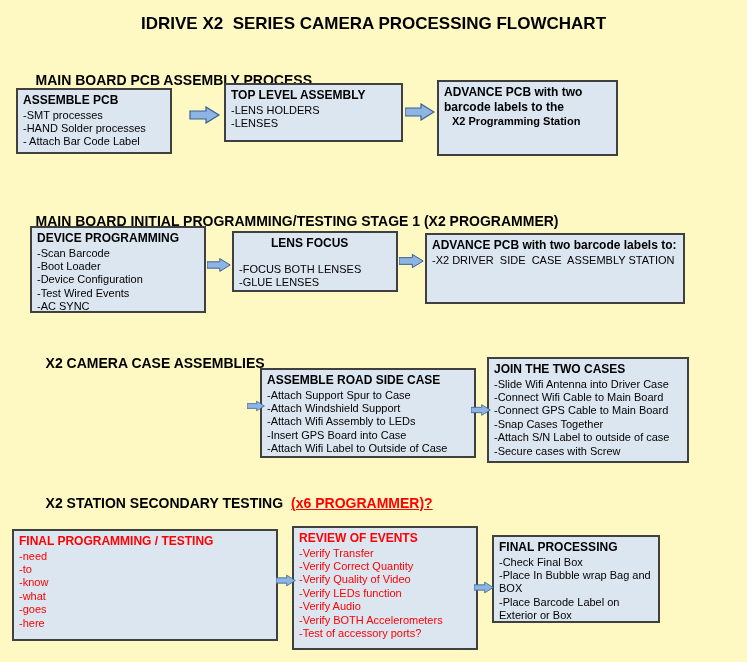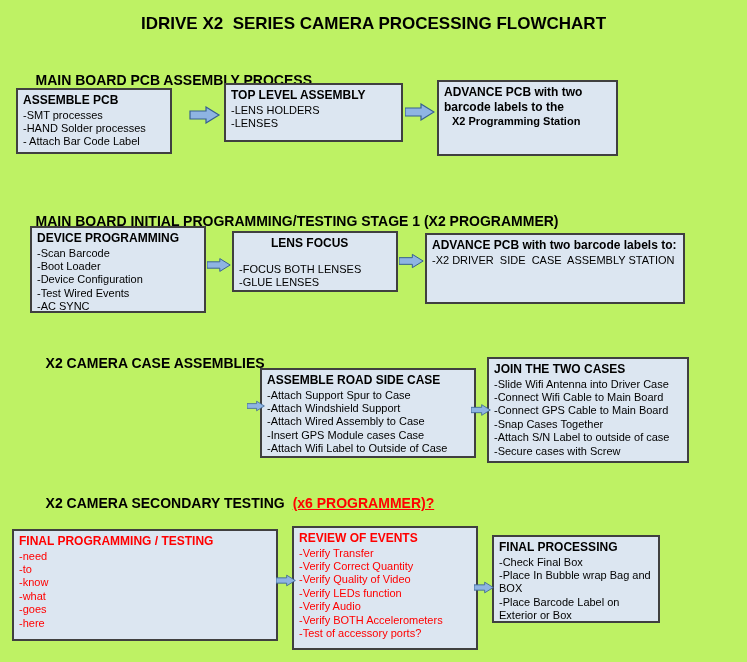--- a/index.html
+++ b/index.html
@@ -1,17 +1,17 @@
 <!DOCTYPE html>
 <html><head>
 <meta charset="utf-8">
 <style>
   html,body{margin:0;padding:0;background:#ffffff;}
   body{font-family:"Liberation Sans", sans-serif;color:#000;}
-  .page{position:relative;width:747px;height:662px;background:#bef264;overflow:hidden;}
+  .page{position:relative;width:747px;height:662px;background:#fef9c3;overflow:hidden;}
   .chart-title{position:absolute;top:14px;left:0;width:100%;text-align:center;
     font-size:17px;font-weight:bold;white-space:pre-wrap;}
   .section-heading{position:absolute;font-size:14px;font-weight:bold;white-space:pre;}
   .section-heading .suffix{color:#ff0000;margin-left:8px;text-decoration:underline;}
   .flow-box{position:absolute;background:#dce6f1;border:2px solid #404040;
     padding:3px 5px 2px 5px;box-sizing:border-box;font-size:11px;line-height:1.22;}
   .flow-box .box-title{font-size:12px;font-weight:bold;white-space:pre-wrap;margin:0 0 1px 0;}
   .flow-box ul{list-style:none;margin:0;padding:0;}
   .flow-box li{white-space:pre-wrap;}
   .gap-after-title .box-title{margin-bottom:12px;padding-left:32px;}
@@ -108,22 +108,22 @@
 
   <svg class="arrow" style="left:247px;top:399px;width:18px;height:14px;" viewBox="0 0 30 18">
     <polygon points="0,5 16,5 16,1 29,9 16,17 16,13 0,13"></polygon>
   </svg>
 
   <div class="flow-box" style="left:260px;top:368px;width:216px;height:90px;">
     <div class="box-title">ASSEMBLE ROAD SIDE CASE</div>
     <ul>
         <li>-Attach Support Spur to Case</li>
         <li>-Attach Windshield Support</li>
-        <li>-Attach Wired Assembly to Case</li>
-        <li>-Insert GPS Module cases Case</li>
+        <li>-Attach Wifi Assembly to LEDs</li>
+        <li>-Insert GPS Board into Case</li>
         <li>-Attach Wifi Label to Outside of Case</li>
       </ul>
   </div>
 
   <svg class="arrow" style="left:471px;top:403px;width:20px;height:14px;" viewBox="0 0 30 18">
     <polygon points="0,5 16,5 16,1 29,9 16,17 16,13 0,13"></polygon>
   </svg>
 
   <div class="flow-box" style="left:487px;top:357px;width:202px;height:106px;">
     <div class="box-title">JOIN THE TWO CASES</div>
@@ -131,21 +131,21 @@
         <li>-Slide Wifi Antenna into Driver Case</li>
         <li>-Connect Wifi Cable to Main Board</li>
         <li>-Connect GPS Cable to Main Board</li>
         <li>-Snap Cases Together</li>
         <li>-Attach S/N Label to outside of case</li>
         <li>-Secure cases with Screw</li>
       </ul>
   </div>
 
   <div class="section-heading" style="left:30px;top:479px;">
-    <span>X2 CAMERA SECONDARY TESTING</span><span class="suffix">(x6 PROGRAMMER)?</span>
+    <span>X2 STATION SECONDARY TESTING</span><span class="suffix">(x6 PROGRAMMER)?</span>
   </div>
 
   <div class="flow-box red-box" style="left:12px;top:529px;width:266px;height:112px;">
     <div class="box-title">FINAL PROGRAMMING / TESTING</div>
     <ul>
         <li>-need</li>
         <li>-to</li>
         <li>-know</li>
         <li>-what</li>
         <li>-goes</li>

